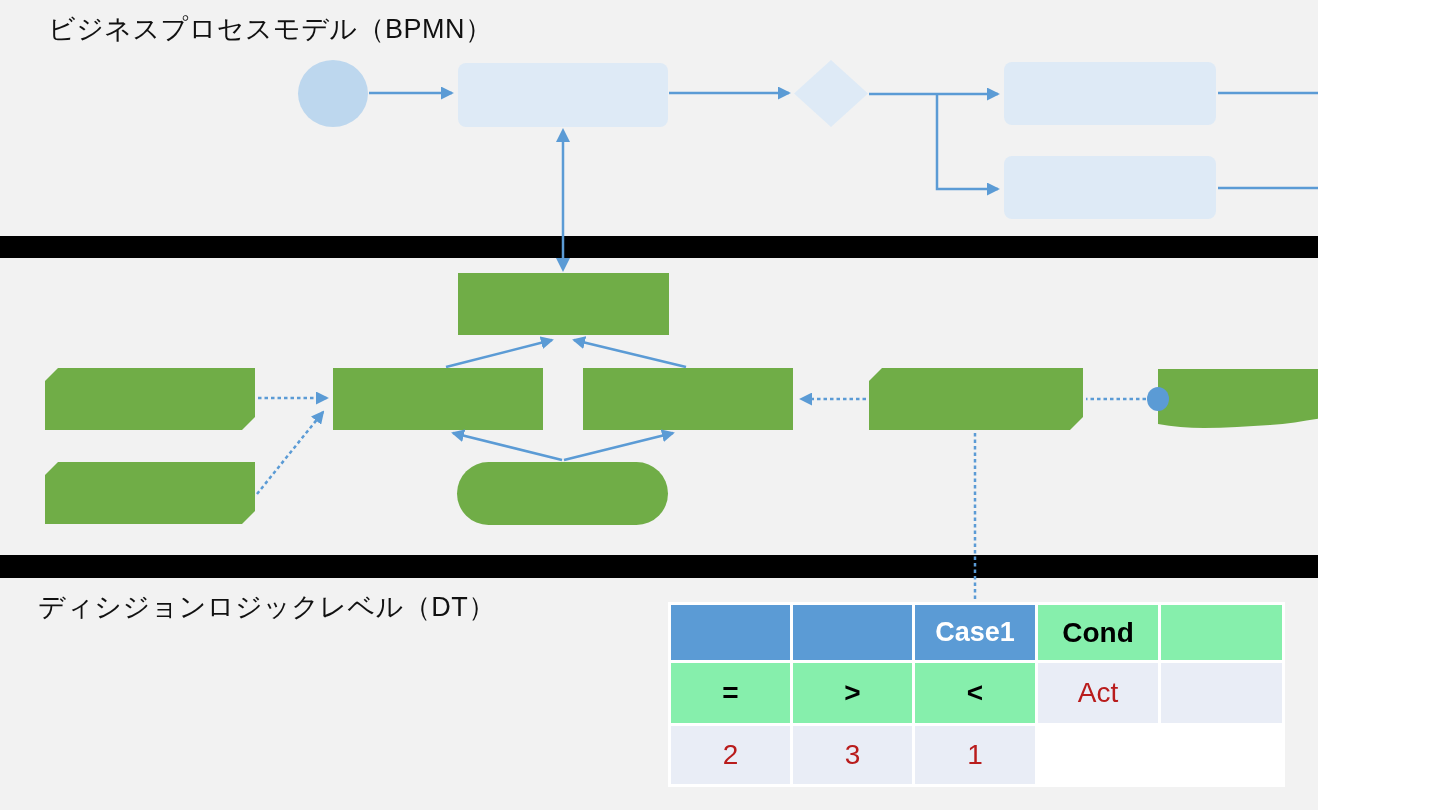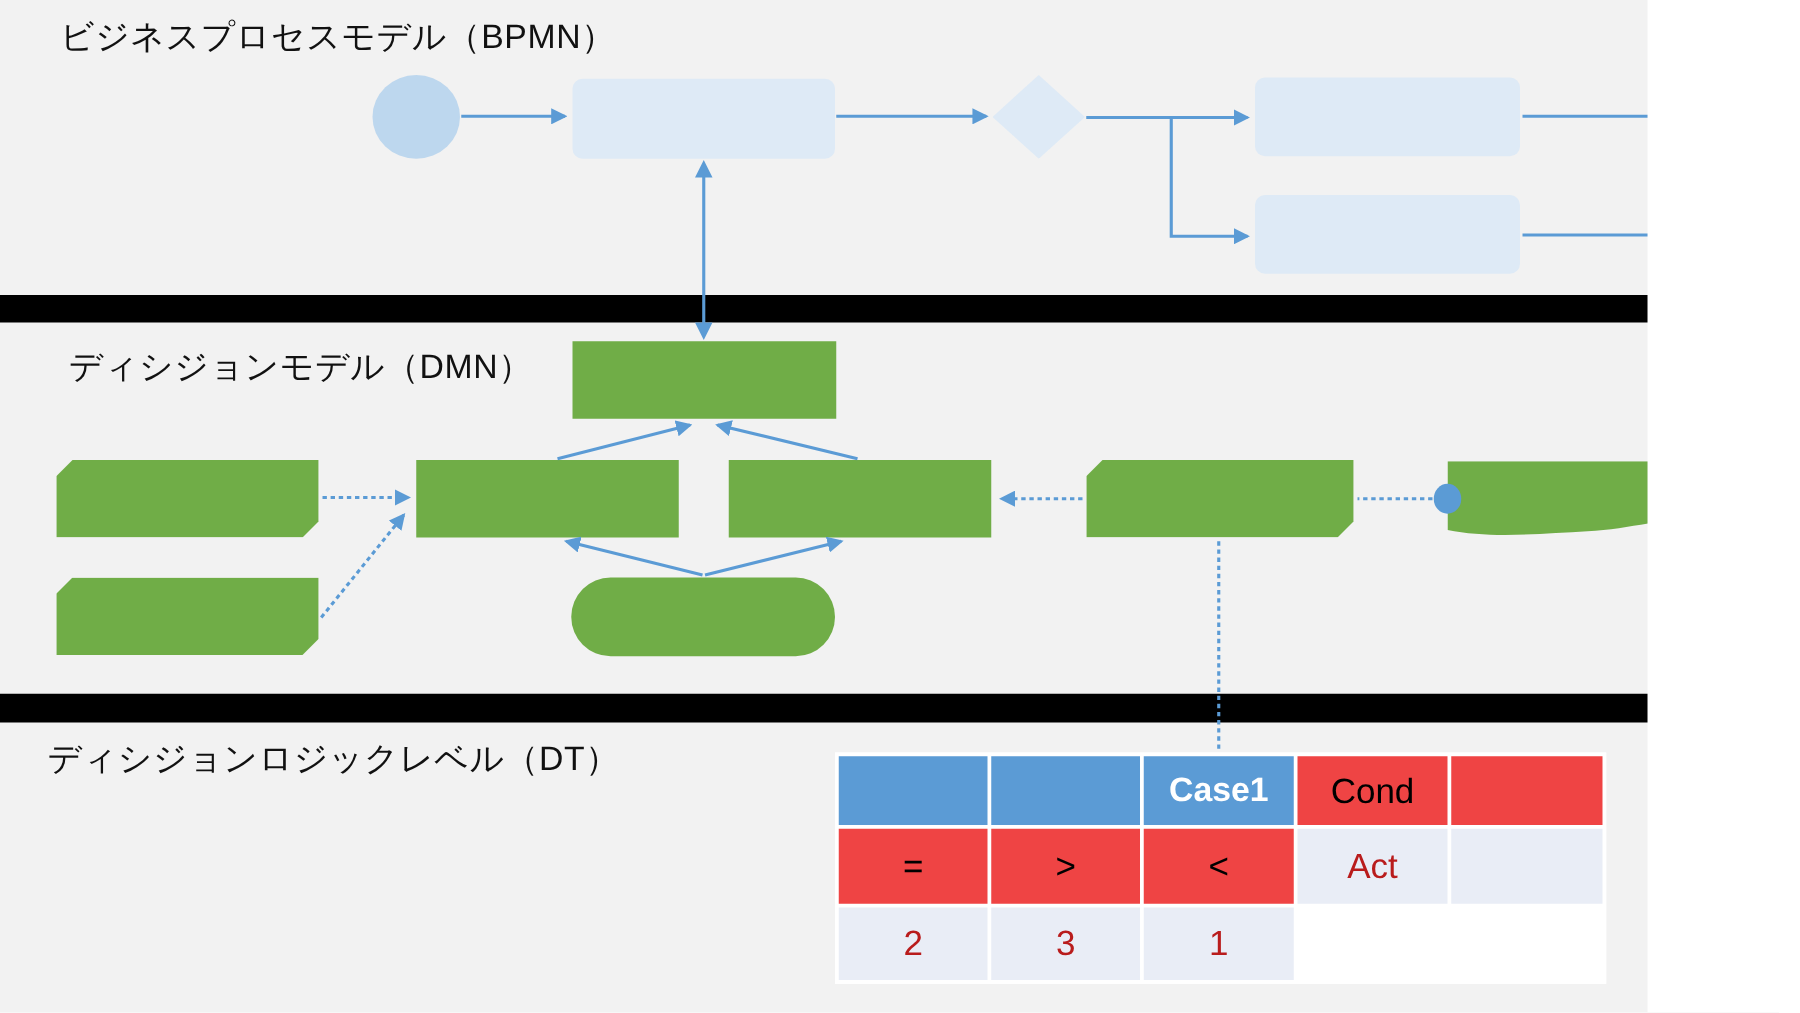--- a/index.html
+++ b/index.html
@@ -50,30 +50,29 @@
     grid-template-columns:119px 119px 120px 120px 121px;
     grid-template-rows:55px 60px 58px;
     gap:3px;background:#FFFFFF;border:3px solid #FFFFFF;
   }
   .cell{
     display:flex;align-items:center;justify-content:center;
   }
   .th{
     background:#5B9BD5;color:#FFFFFF;font-weight:bold;font-size:27px;
   }
-  .row-cond{background:#ef4444;color:#000;font-size:28px;}
+  .row-cond{background:#86efac;color:#000;font-size:28px;font-weight:bold;}
   .row-act{background:#E9EDF6;color:#b91c1c;font-size:28px;}
 </style>
 </head>
 <body>
 
 <div id="canvas">
 
   <div class="section-title" style="left:48px;top:11px;">ビジネスプロセスモデル（BPMN）</div>
-  <div class="section-title" style="left:55px;top:275px;">ディシジョンモデル（DMN）</div>
   <div class="section-title" style="left:38px;top:589px;">ディシジョンロジックレベル（DT）</div>
 
   <div class="event" style="left:298px;top:60px;width:70px;height:67px;"></div>
   <div class="task" style="left:458px;top:63px;width:210px;height:64px;"></div>
   <div class="gateway" style="left:794px;top:60px;width:74px;height:67px;"></div>
   <div class="task" style="left:1004px;top:62px;width:212px;height:63px;"></div>
   <div class="task" style="left:1004px;top:156px;width:212px;height:63px;"></div>
   <div class="event" style="left:1352px;top:60px;width:70px;height:67px;"></div>
   <div class="event" style="left:1352px;top:155px;width:70px;height:66px;"></div>
 

